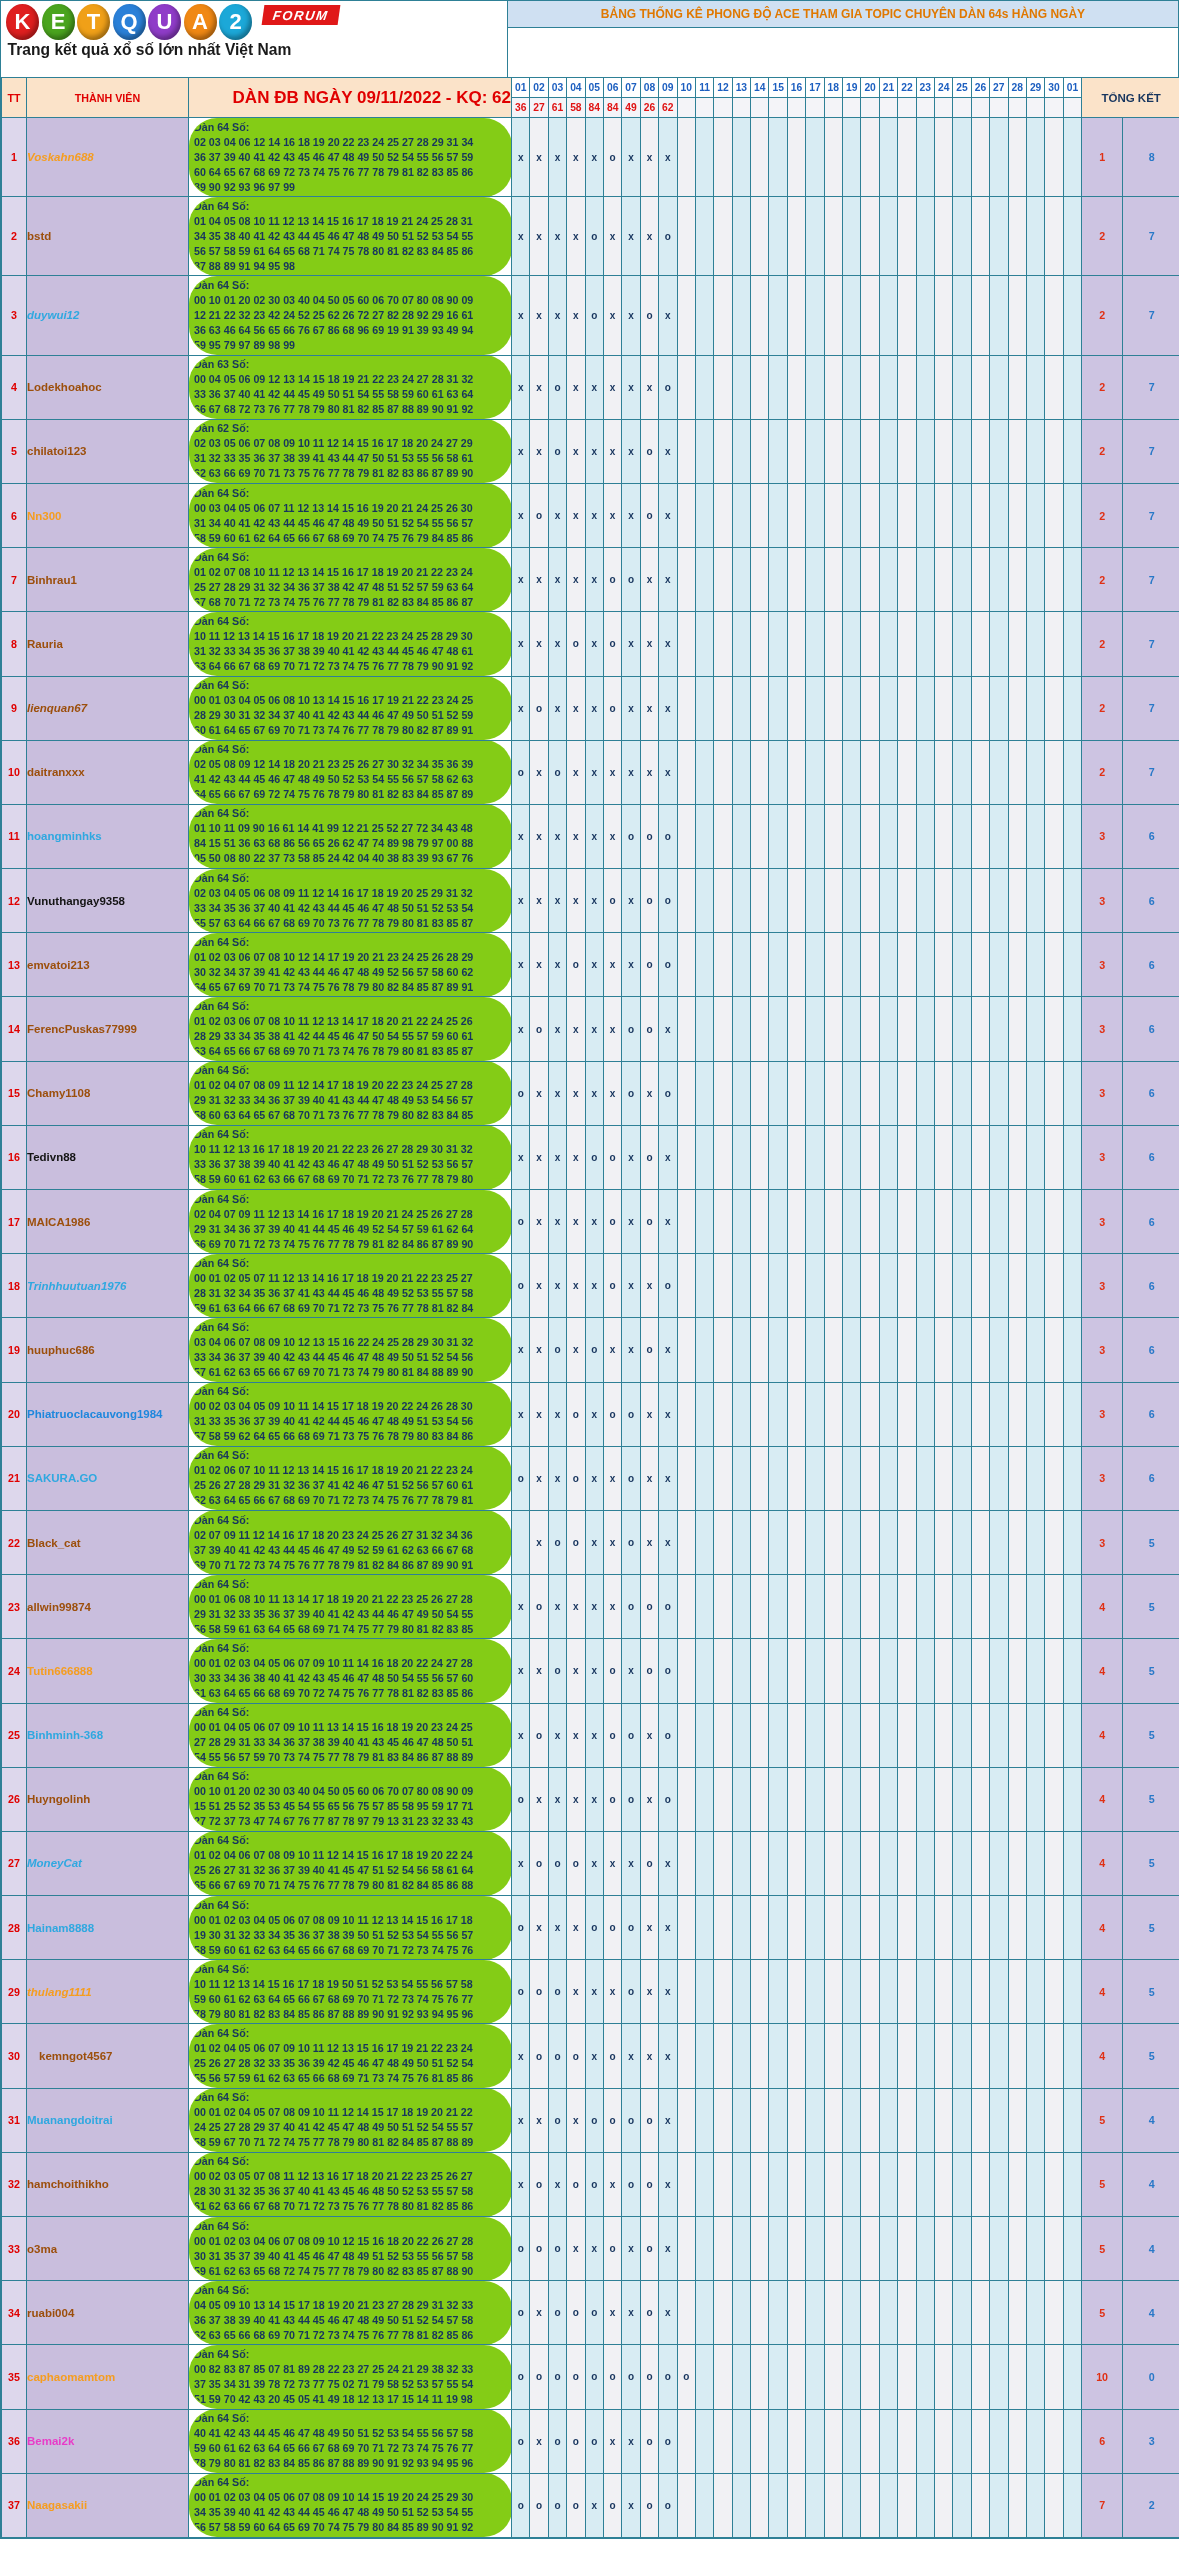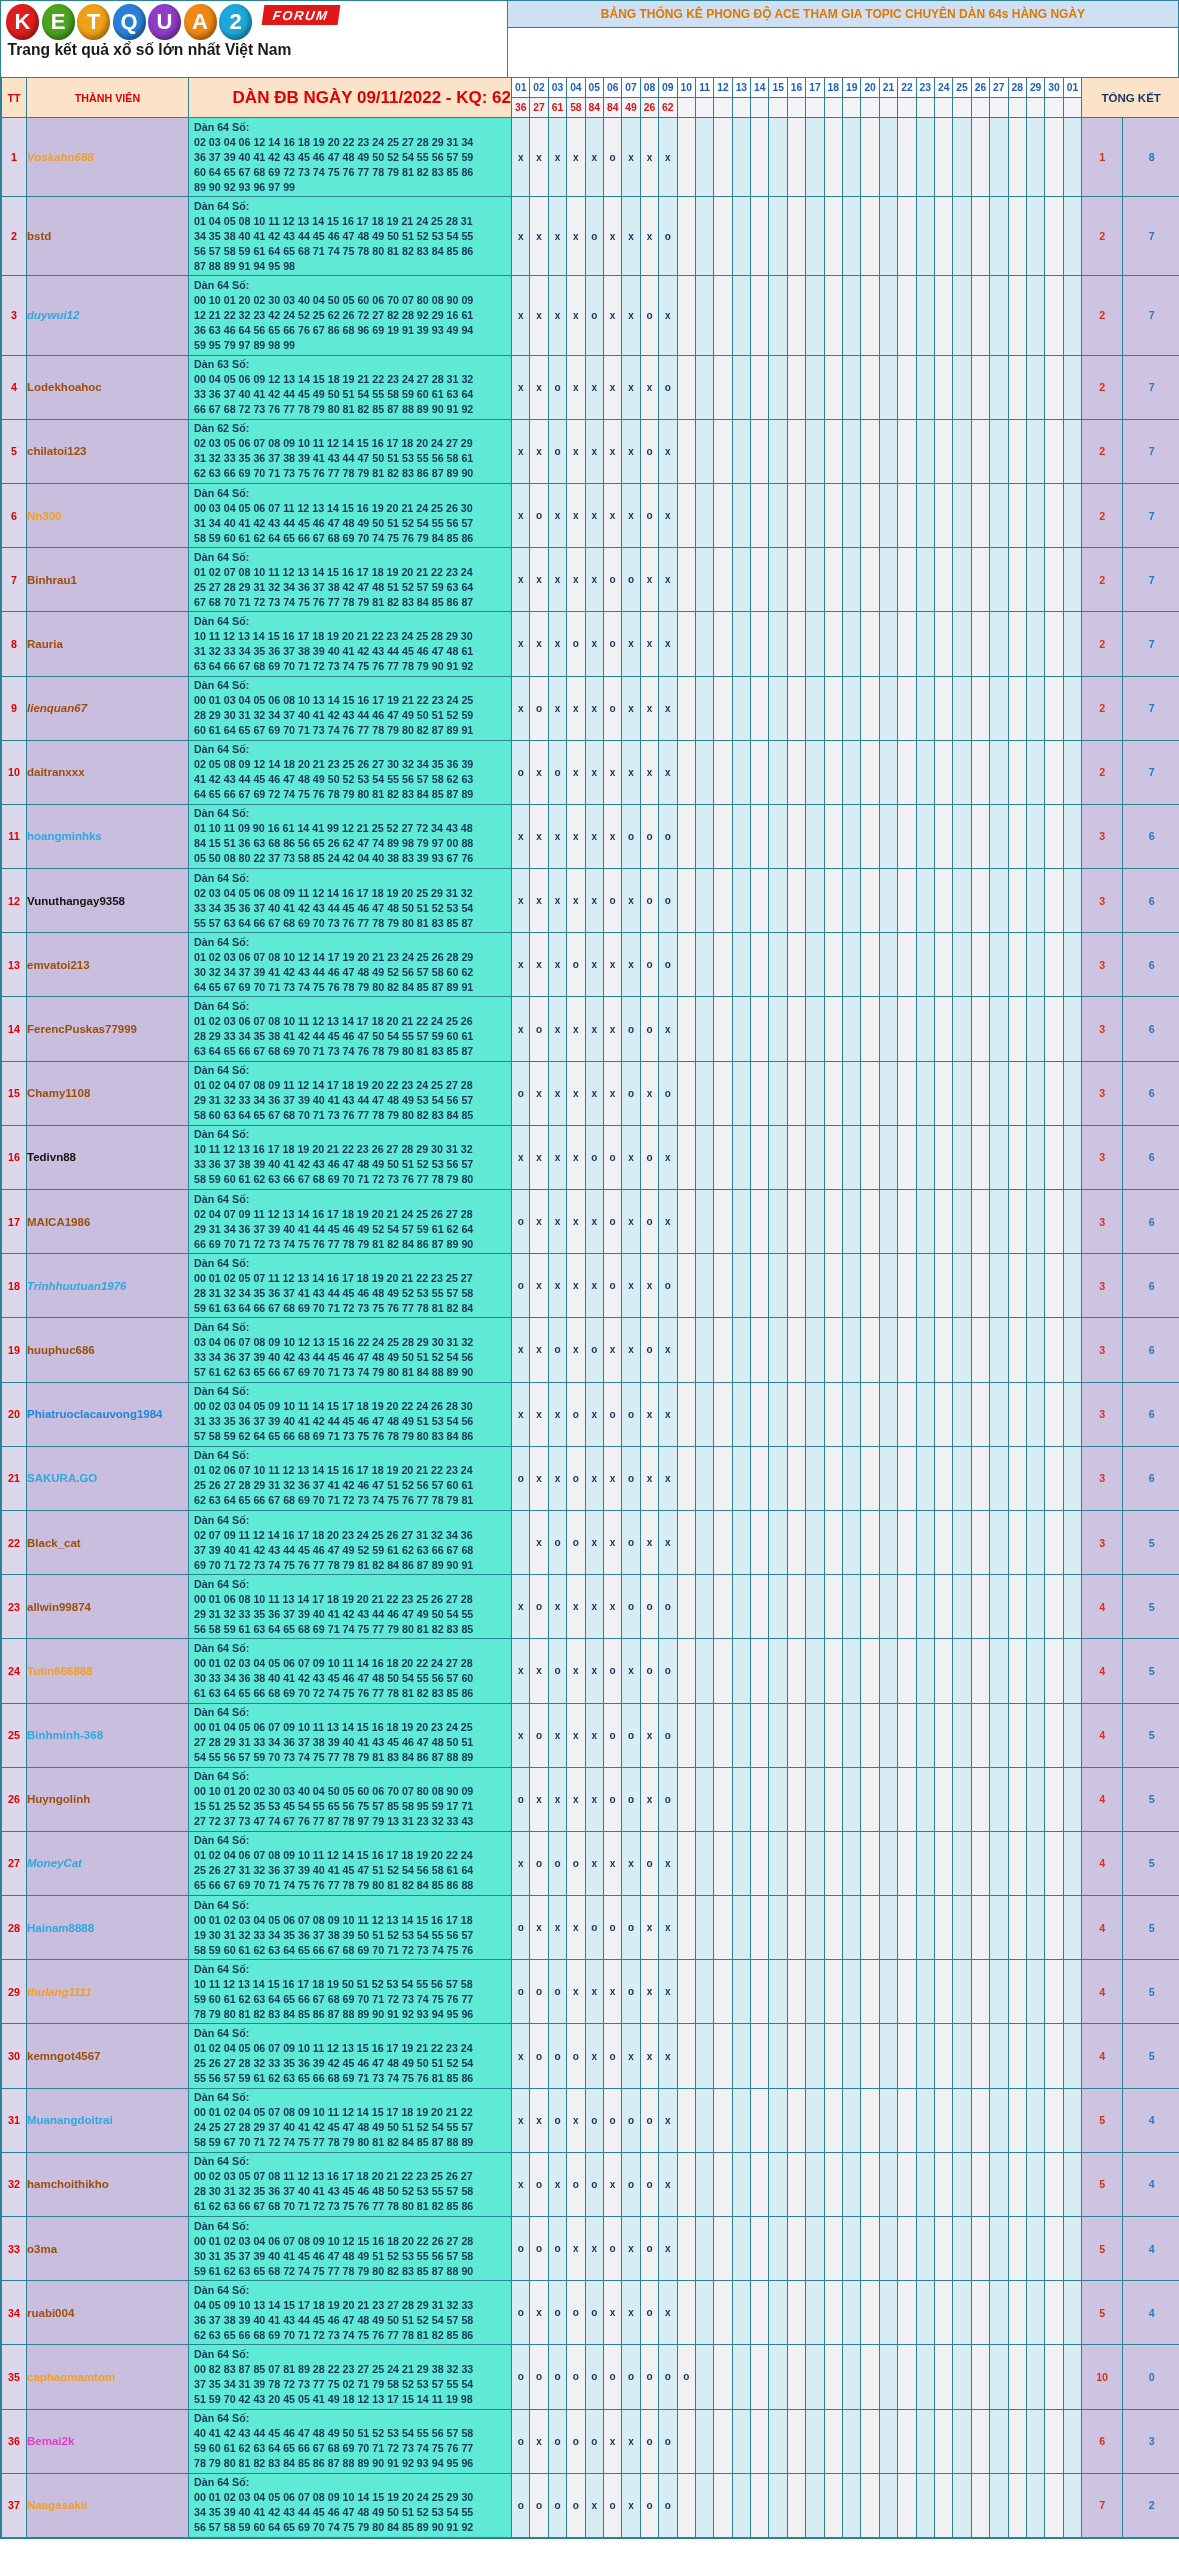--- a/index.html
+++ b/index.html
@@ -21,21 +21,21 @@
   
   table{border-collapse:collapse;table-layout:fixed;width:1176px;}
   td,th{border:0.8px solid #2e8096;overflow:hidden;padding:0;}
   th.h-main{background:#fbe3c9;color:#e00000;font-size:10.7px;font-weight:bold;}
   th.h-dan{background:#fbe3c9;color:#e00000;font-size:17px;font-weight:bold;text-align:right;}
   th.h-total{background:#fbe3c9;color:#17355e;font-size:11.5px;font-weight:bold;}
   th.day-th{background:#ffffff;color:#1d5fc0;font-size:10.3px;font-weight:bold;height:19px;}
   th.kq-th{background:#f4f4f8;color:#e01414;font-size:10.3px;font-weight:bold;height:19px;}
   td.tt{background:#ddd7ec;color:#e00000;font-weight:bold;font-size:10.7px;text-align:center;}
   td.name{background:#c9bedd;text-align:left;font-weight:bold;font-size:11.5px;word-wrap:break-word;}
-  td.dan{background:#5eead4;color:#17355e;font-size:10.7px;font-weight:600;padding:1.6px 5px;line-height:15px;vertical-align:top;}
+  td.dan{background:#84cc16;color:#17355e;font-size:10.7px;font-weight:600;padding:1.6px 5px;line-height:15px;vertical-align:top;border-radius:28px;}
   td.mark{text-align:center;color:#17355e;font-weight:bold;font-size:10px;}
   td.ca{background:#d8ecf3;}
   td.cb{background:#f1f1f4;}
   td.miss{background:#cdc4e2;color:#e03014;font-weight:bold;font-size:10.7px;text-align:center;}
   td.hit{background:#cdc4e2;color:#2878c8;font-weight:bold;font-size:10.7px;text-align:center;}
 </style>
 </head>
 <body>
 
 <div class="page">
@@ -1419,21 +1419,21 @@
           <td class="mark ca"></td>
           <td class="mark cb"></td>
           <td class="mark ca"></td>
           <td class="mark cb"></td>
           <td class="mark ca"></td>
           <td class="miss">4</td>
           <td class="hit">5</td>
         </tr>
         <tr>
           <td class="tt">30</td>
-          <td class="name" style="color: rgb(156, 79, 12);">kemngot4567</td>
+          <td class="name" style="color: rgb(156, 79, 12); padding-left: 12px;">kemngot4567</td>
           <td class="dan">
             <div>Dàn 64 Số:</div>
             <div>01 02 04 05 06 07 09 10 11 12 13 15 16 17 19 21 22 23 24</div>
             <div>25 26 27 28 32 33 35 36 39 42 45 46 47 48 49 50 51 52 54</div>
             <div>55 56 57 59 61 62 63 65 66 68 69 71 73 74 75 76 81 85 86</div>
           </td>
           <td class="mark ca">x</td>
           <td class="mark cb">o</td>
           <td class="mark ca">o</td>
           <td class="mark cb">o</td>

